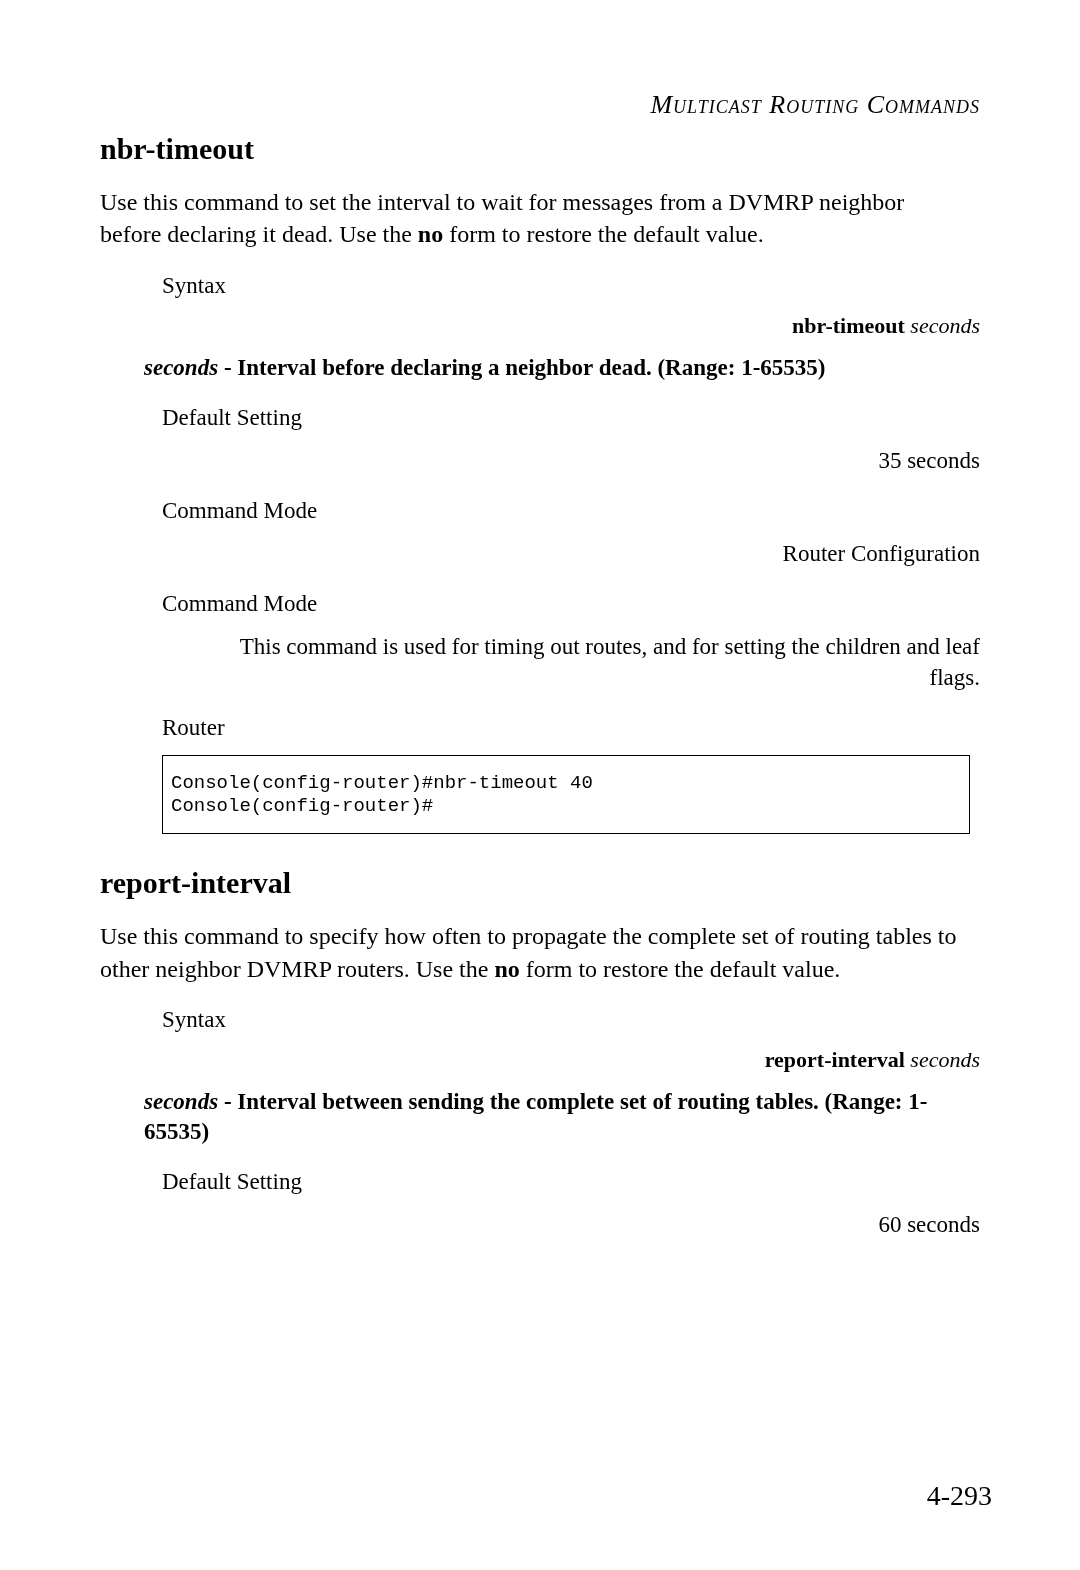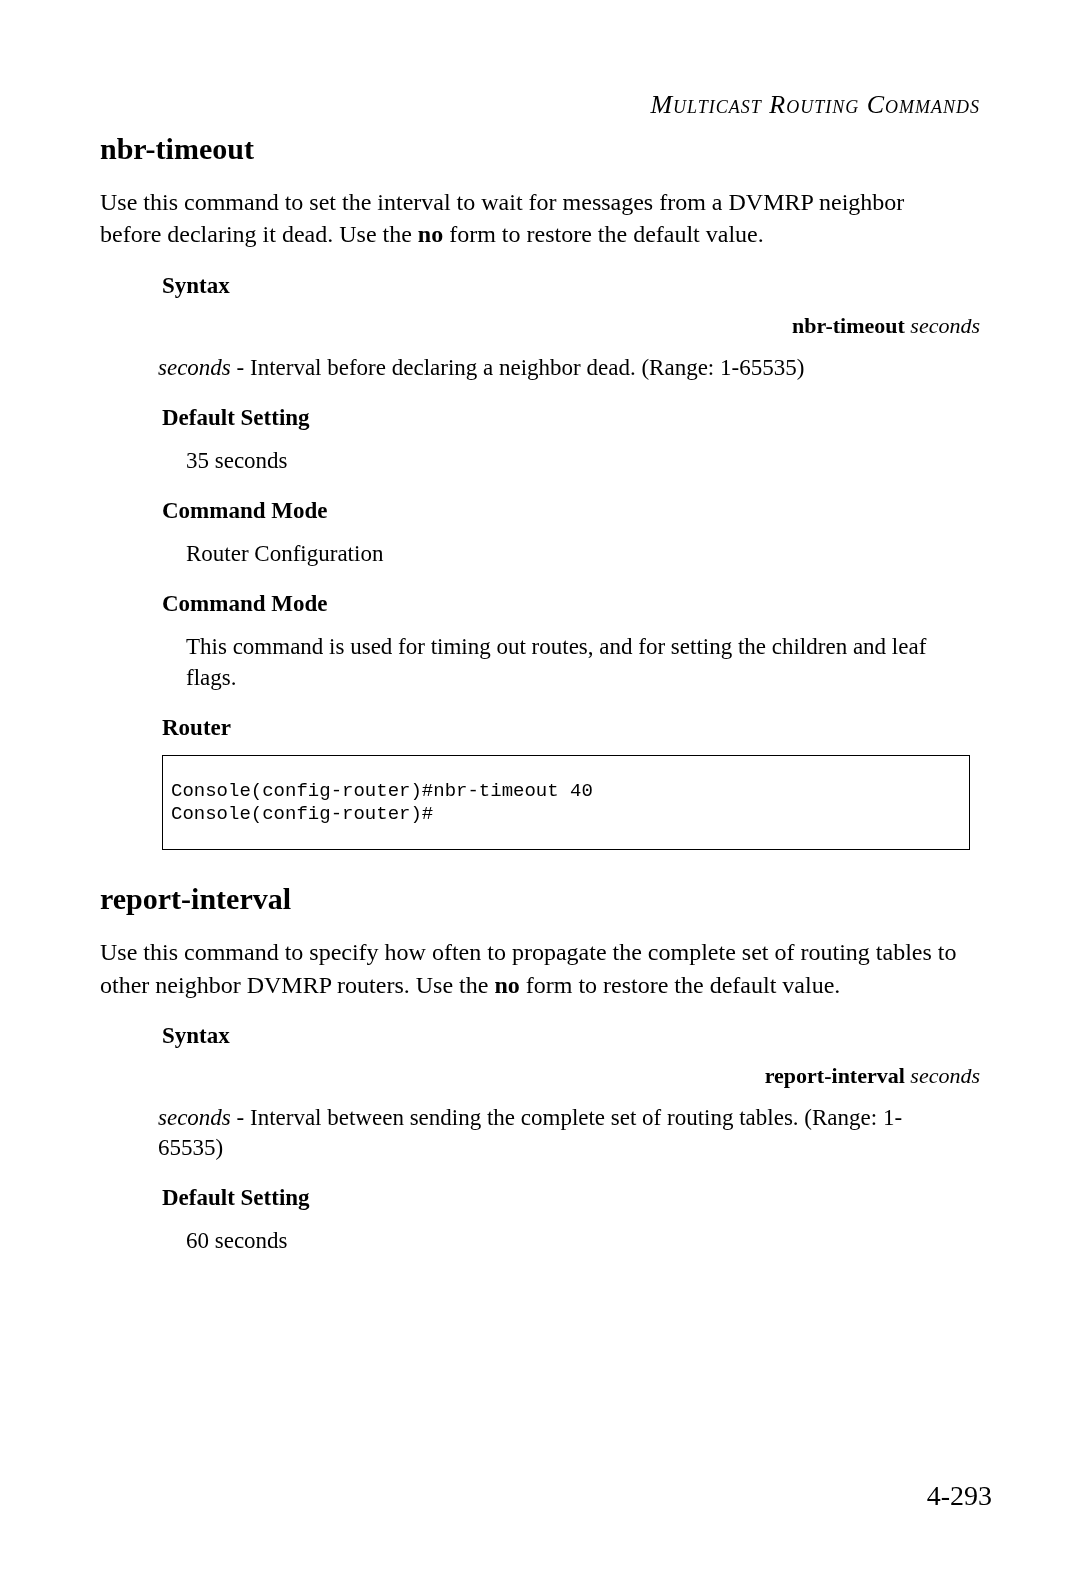--- a/index.html
+++ b/index.html
@@ -35,58 +35,60 @@
       font-size: 24px;
       line-height: 1.35;
       margin-right: 10px;
       margin-bottom: 22px;
     }
     .intro-text .bold {
       font-weight: bold;
     }
     .section-label {
       font-size: 23px;
-      font-weight: bold;
+      font-weight: normal;
       margin-left: 62px;
       margin-bottom: 14px;
       margin-top: 22px;
     }
     .syntax-line {
       font-size: 22px;
       margin-left: 86px;
       margin-bottom: 14px;
       text-align: right;
     }
     .syntax-line .bold {
       font-weight: bold;
     }
     .syntax-line .italic {
       font-style: italic;
     }
     .param-desc {
       font-size: 23px;
-      margin-left: 58px;
+      margin-left: 44px;
       margin-right: 16px;
       margin-bottom: 18px;
       line-height: 1.3;
+      font-weight: bold;
     }
     .param-desc .italic {
       font-style: italic;
     }
     .body-text {
       font-size: 23px;
       margin-left: 86px;
       margin-bottom: 18px;
       line-height: 1.35;
+      text-align: right;
     }
     .example-box {
       border: 1px solid #000;
       margin-left: 62px;
       margin-right: 10px;
-      padding: 24px 8px;
+      padding: 16px 8px;
       font-family: 'Courier New', monospace;
       font-size: 19px;
       line-height: 1.2;
       white-space: pre;
       margin-bottom: 32px;
     }
     .page-number {
       position: absolute;
       bottom: 58px;
       right: 88px;

